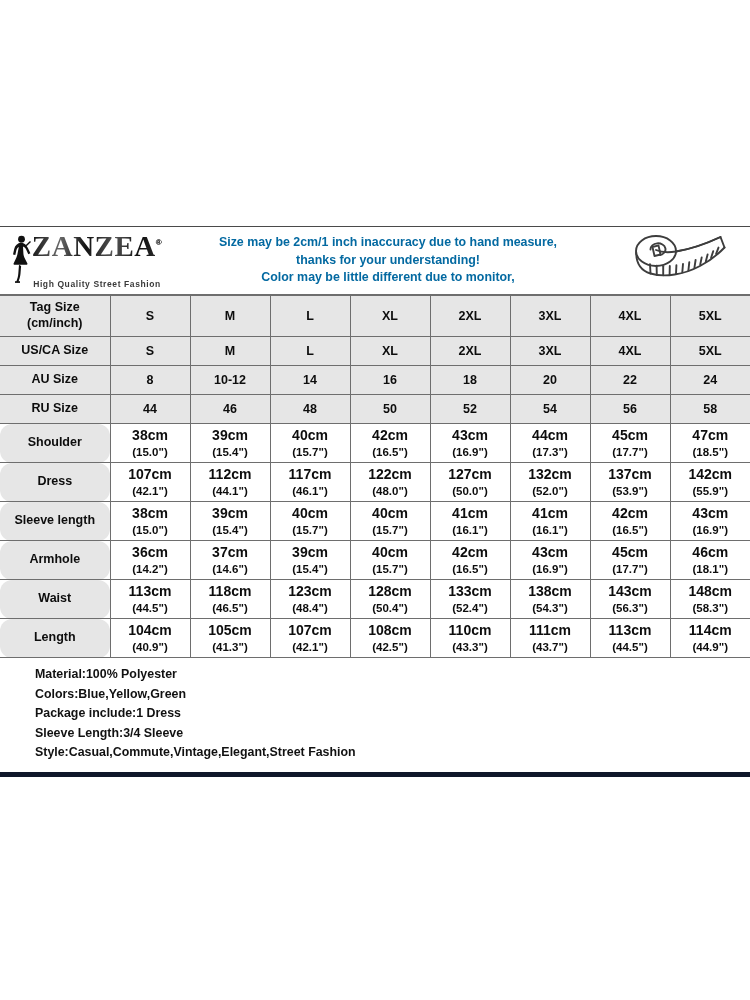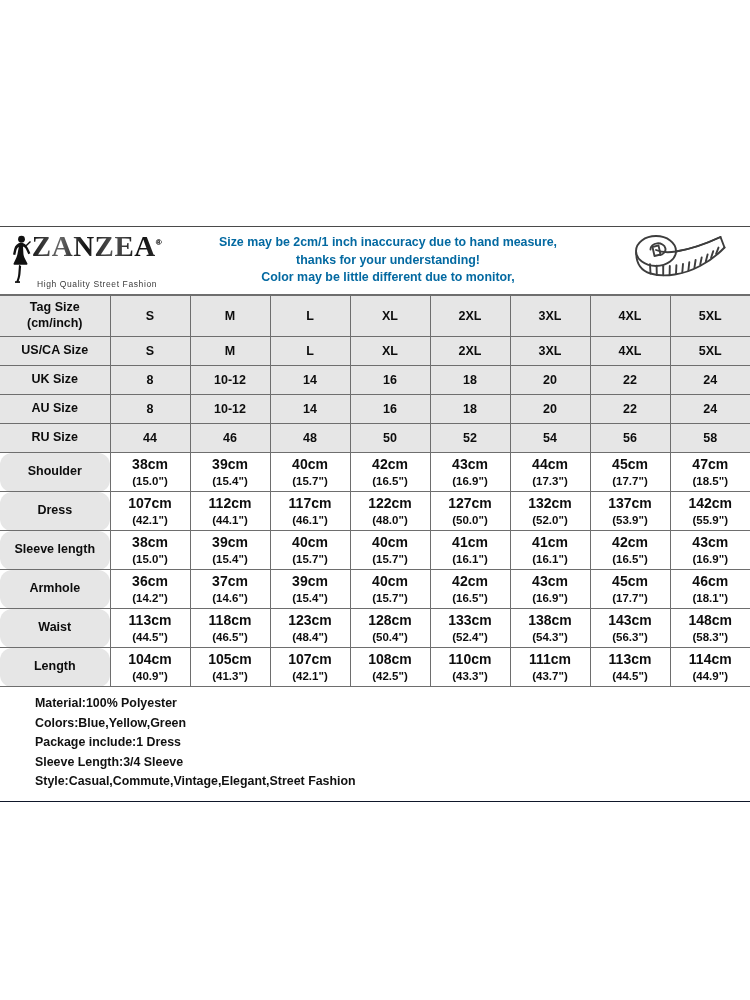--- a/index.html
+++ b/index.html
@@ -15,21 +15,21 @@
     overflow: hidden;
   }
 
   #sizechart-card {
     position: absolute;
     left: 0;
     top: 226px;
     width: 750px;
     box-sizing: border-box;
     border-top: 1px solid #4a4a4a;
-    border-bottom: 1px solid #0f172a;
+    border-bottom: 5px solid #0f172a;
     background: #ffffff;
   }
 
   
   .header-band {
     display: flex;
     align-items: center;
     height: 68px;
     border-bottom: 1px solid #6e6e6e;
     box-sizing: border-box;
@@ -70,20 +70,21 @@
     vertical-align: super;
     color: #333;
   }
   .brand-tag {
     font-family: "Liberation Sans", sans-serif;
     font-size: 8.5px;
     letter-spacing: 0.6px;
     color: #3a3a3a;
     margin-top: 18px;
     white-space: nowrap;
+    font-weight: bold;
   }
 
   .header-notes {
     flex: 1 1 auto;
     text-align: center;
     font-size: 12.4px;
     font-weight: 700;
     color: #0369a1;
     line-height: 1.45;
     padding: 0 4px;
@@ -247,31 +248,20 @@
         <td>S</td>
         <td>M</td>
         <td>L</td>
         <td>XL</td>
         <td>2XL</td>
         <td>3XL</td>
         <td>4XL</td>
         <td>5XL</td>
       </tr>
 
-      <tr class="sizerow">
-        <td class="row-label">UK Size</td>
-        <td>8</td>
-        <td>10-12</td>
-        <td>14</td>
-        <td>16</td>
-        <td>18</td>
-        <td>20</td>
-        <td>22</td>
-        <td>24</td>
-      </tr>
 
       <tr class="sizerow">
         <td class="row-label">AU Size</td>
         <td>8</td>
         <td>10-12</td>
         <td>14</td>
         <td>16</td>
         <td>18</td>
         <td>20</td>
         <td>22</td>

